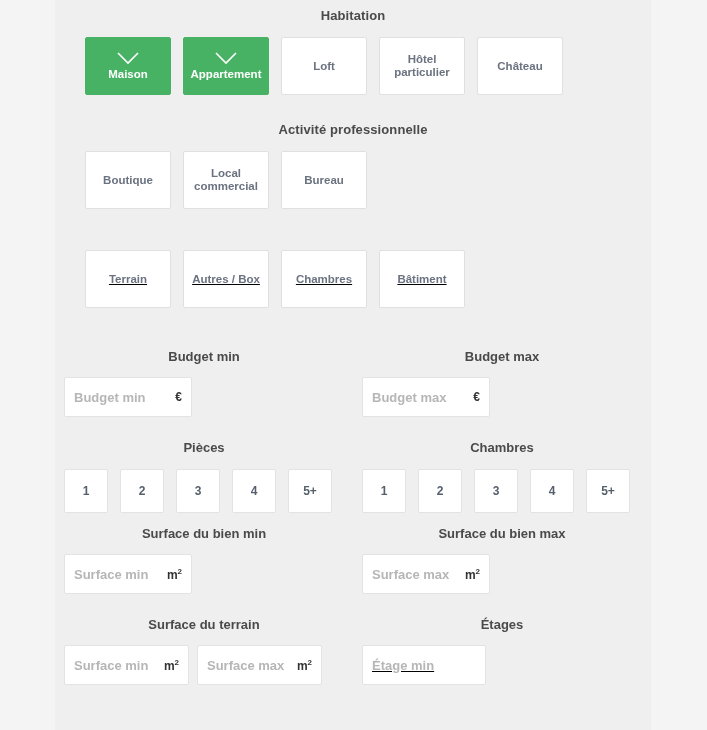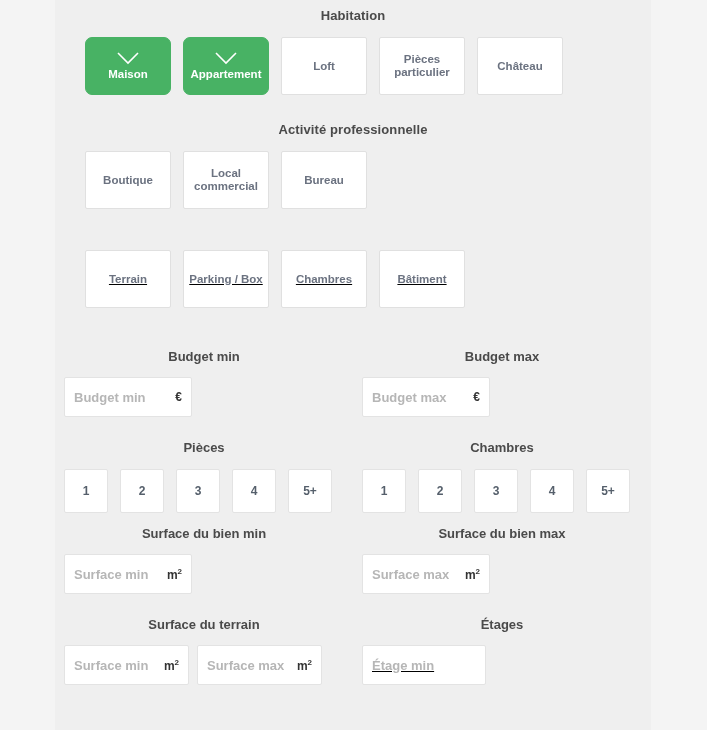--- a/index.html
+++ b/index.html
@@ -66,21 +66,20 @@
     text-align: center;
     line-height: 13px;
     cursor: pointer;
     padding: 0 4px;
   }
 
   .tile.selected {
     background: #48b264;
     border-color: #48b264;
     color: #ffffff;
-    border-radius: 7px;
   }
 
   .tile .check {
     display: none;
     height: 13px;
     margin-bottom: 3px;
   }
   .tile.selected .check { display: block; }
 
   
@@ -185,21 +184,21 @@
         <div class="tile selected">
           <svg class="check" width="22" height="13" viewBox="0 0 22 13">
             <path d="M1 1 L11 11 L21 1" fill="none" stroke="#ffffff" stroke-width="1.6"></path>
           </svg>
           <span>Appartement</span>
         </div>
         <div class="tile">
           <span>Loft</span>
         </div>
         <div class="tile">
-          <span>Pièces particulier</span>
+          <span>Hôtel particulier</span>
         </div>
         <div class="tile">
           <span>Château</span>
         </div>
       </div>
     </div>
 
     <div class="section" style="padding-top:27px;">
       <div class="section-title">Activité professionnelle</div>
 
@@ -216,21 +215,21 @@
       </div>
     </div>
 
     <div class="section" style="padding-top:27px;">
 
       <div class="tile-row" style="margin-top:14px;text-decoration:underline;">
         <div class="tile">
           <span>Terrain</span>
         </div>
         <div class="tile">
-          <span>Parking / Box</span>
+          <span>Autres / Box</span>
         </div>
         <div class="tile">
           <span>Chambres</span>
         </div>
         <div class="tile">
           <span>Bâtiment</span>
         </div>
       </div>
     </div>
 

